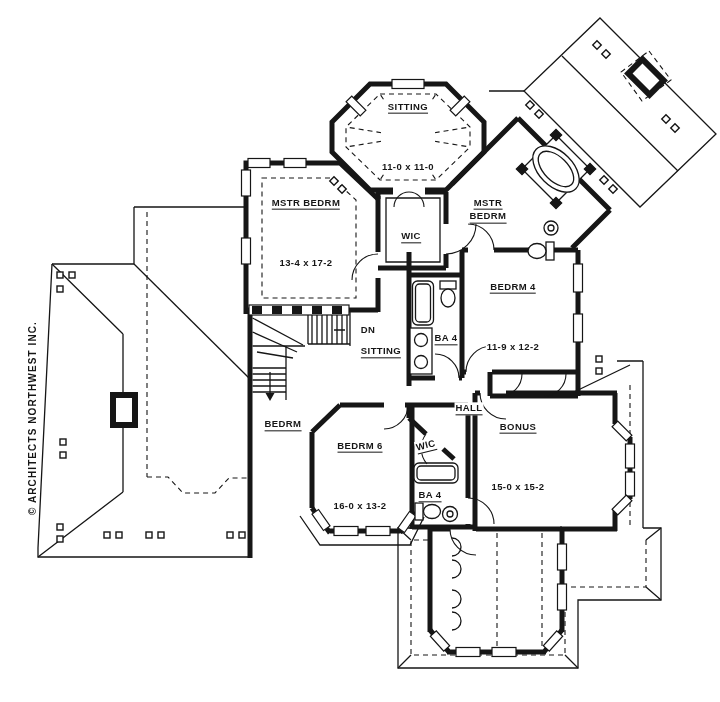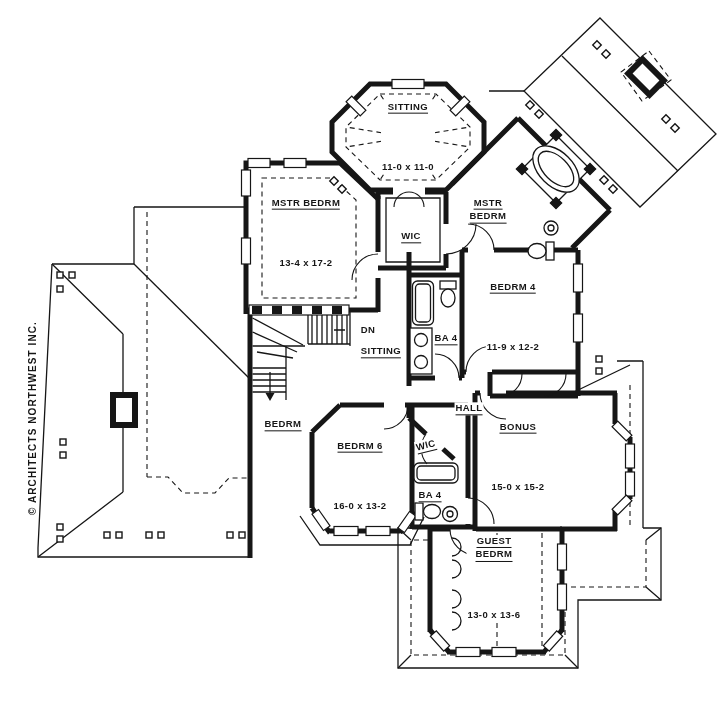--- a/index.html
+++ b/index.html
@@ -264,21 +264,16 @@
 <div class="lbl rot" style="left:426px;top:446px">
   <span class="u">WIC</span>
 </div>
 <div class="lbl" style="left:430px;top:496px">
   <span class="u">BA 4</span>
 </div>
 <div class="lbl" style="left:518px;top:457px">
   <span class="u">BONUS</span>
   <span class="d">15-0 x 15-2</span>
 </div>
-<div class="lbl" style="left:494px;top:578px">
-  <span class="u">GUEST</span><br>
-  <span class="u">BEDRM</span>
-  <span class="d">13-0 x 13-6</span>
-</div>
 
 <div class="copyright">© ARCHITECTS NORTHWEST INC.</div>
 
 </div>
 
 </body></html>

